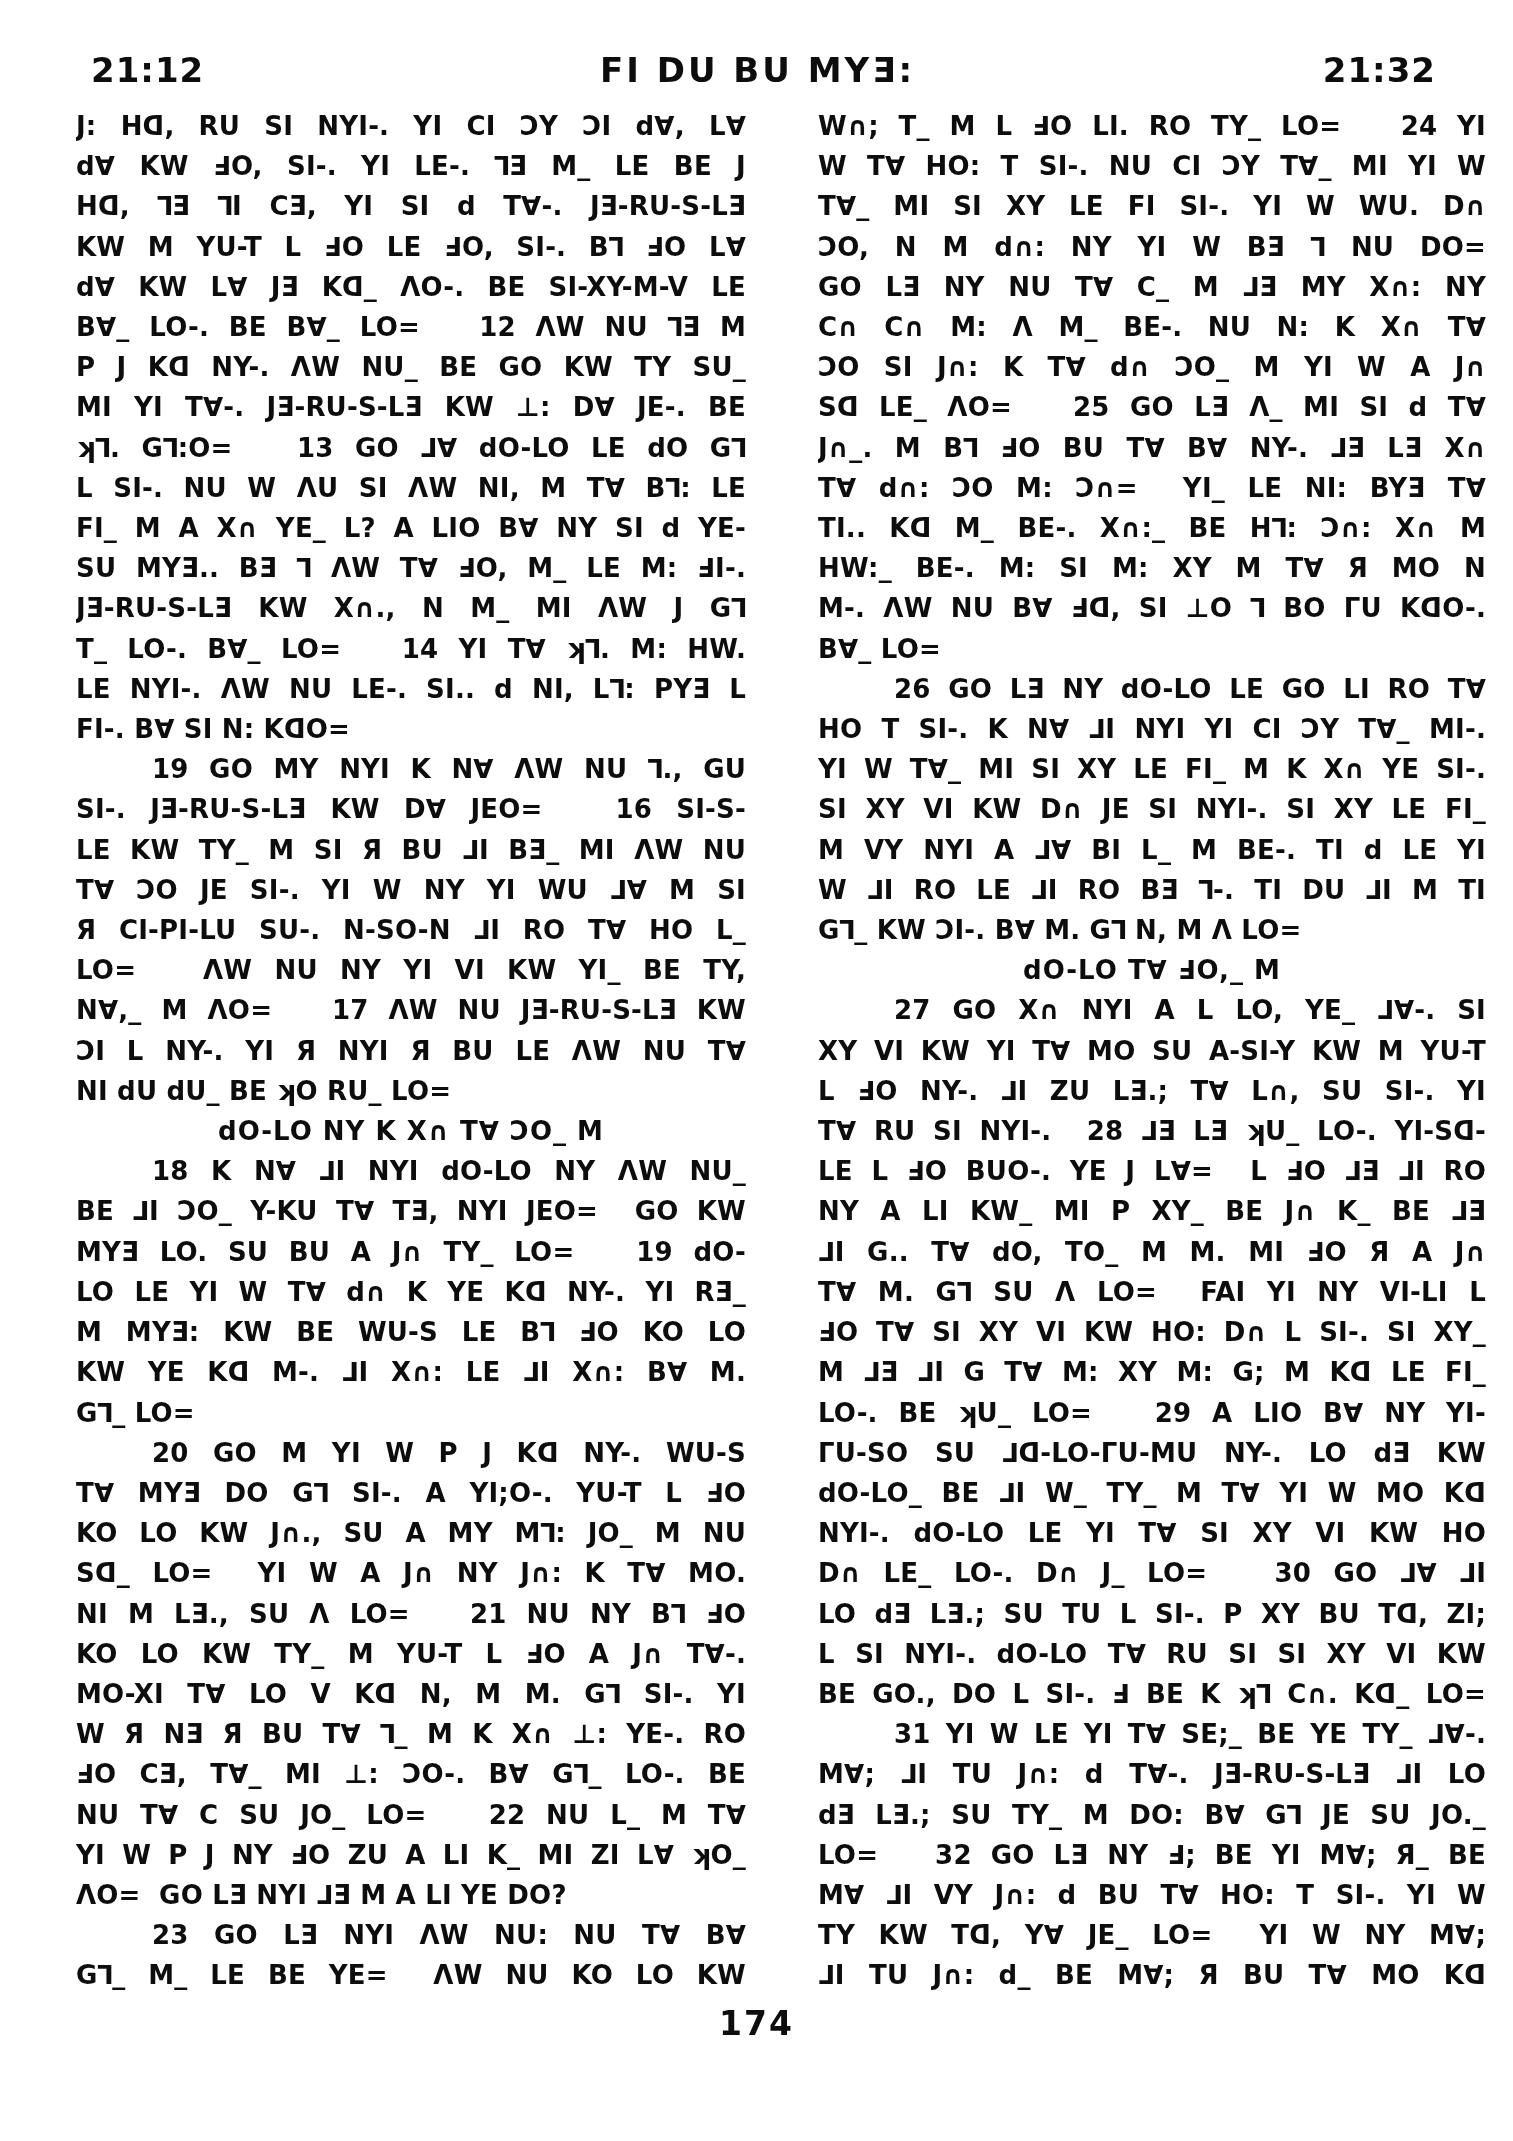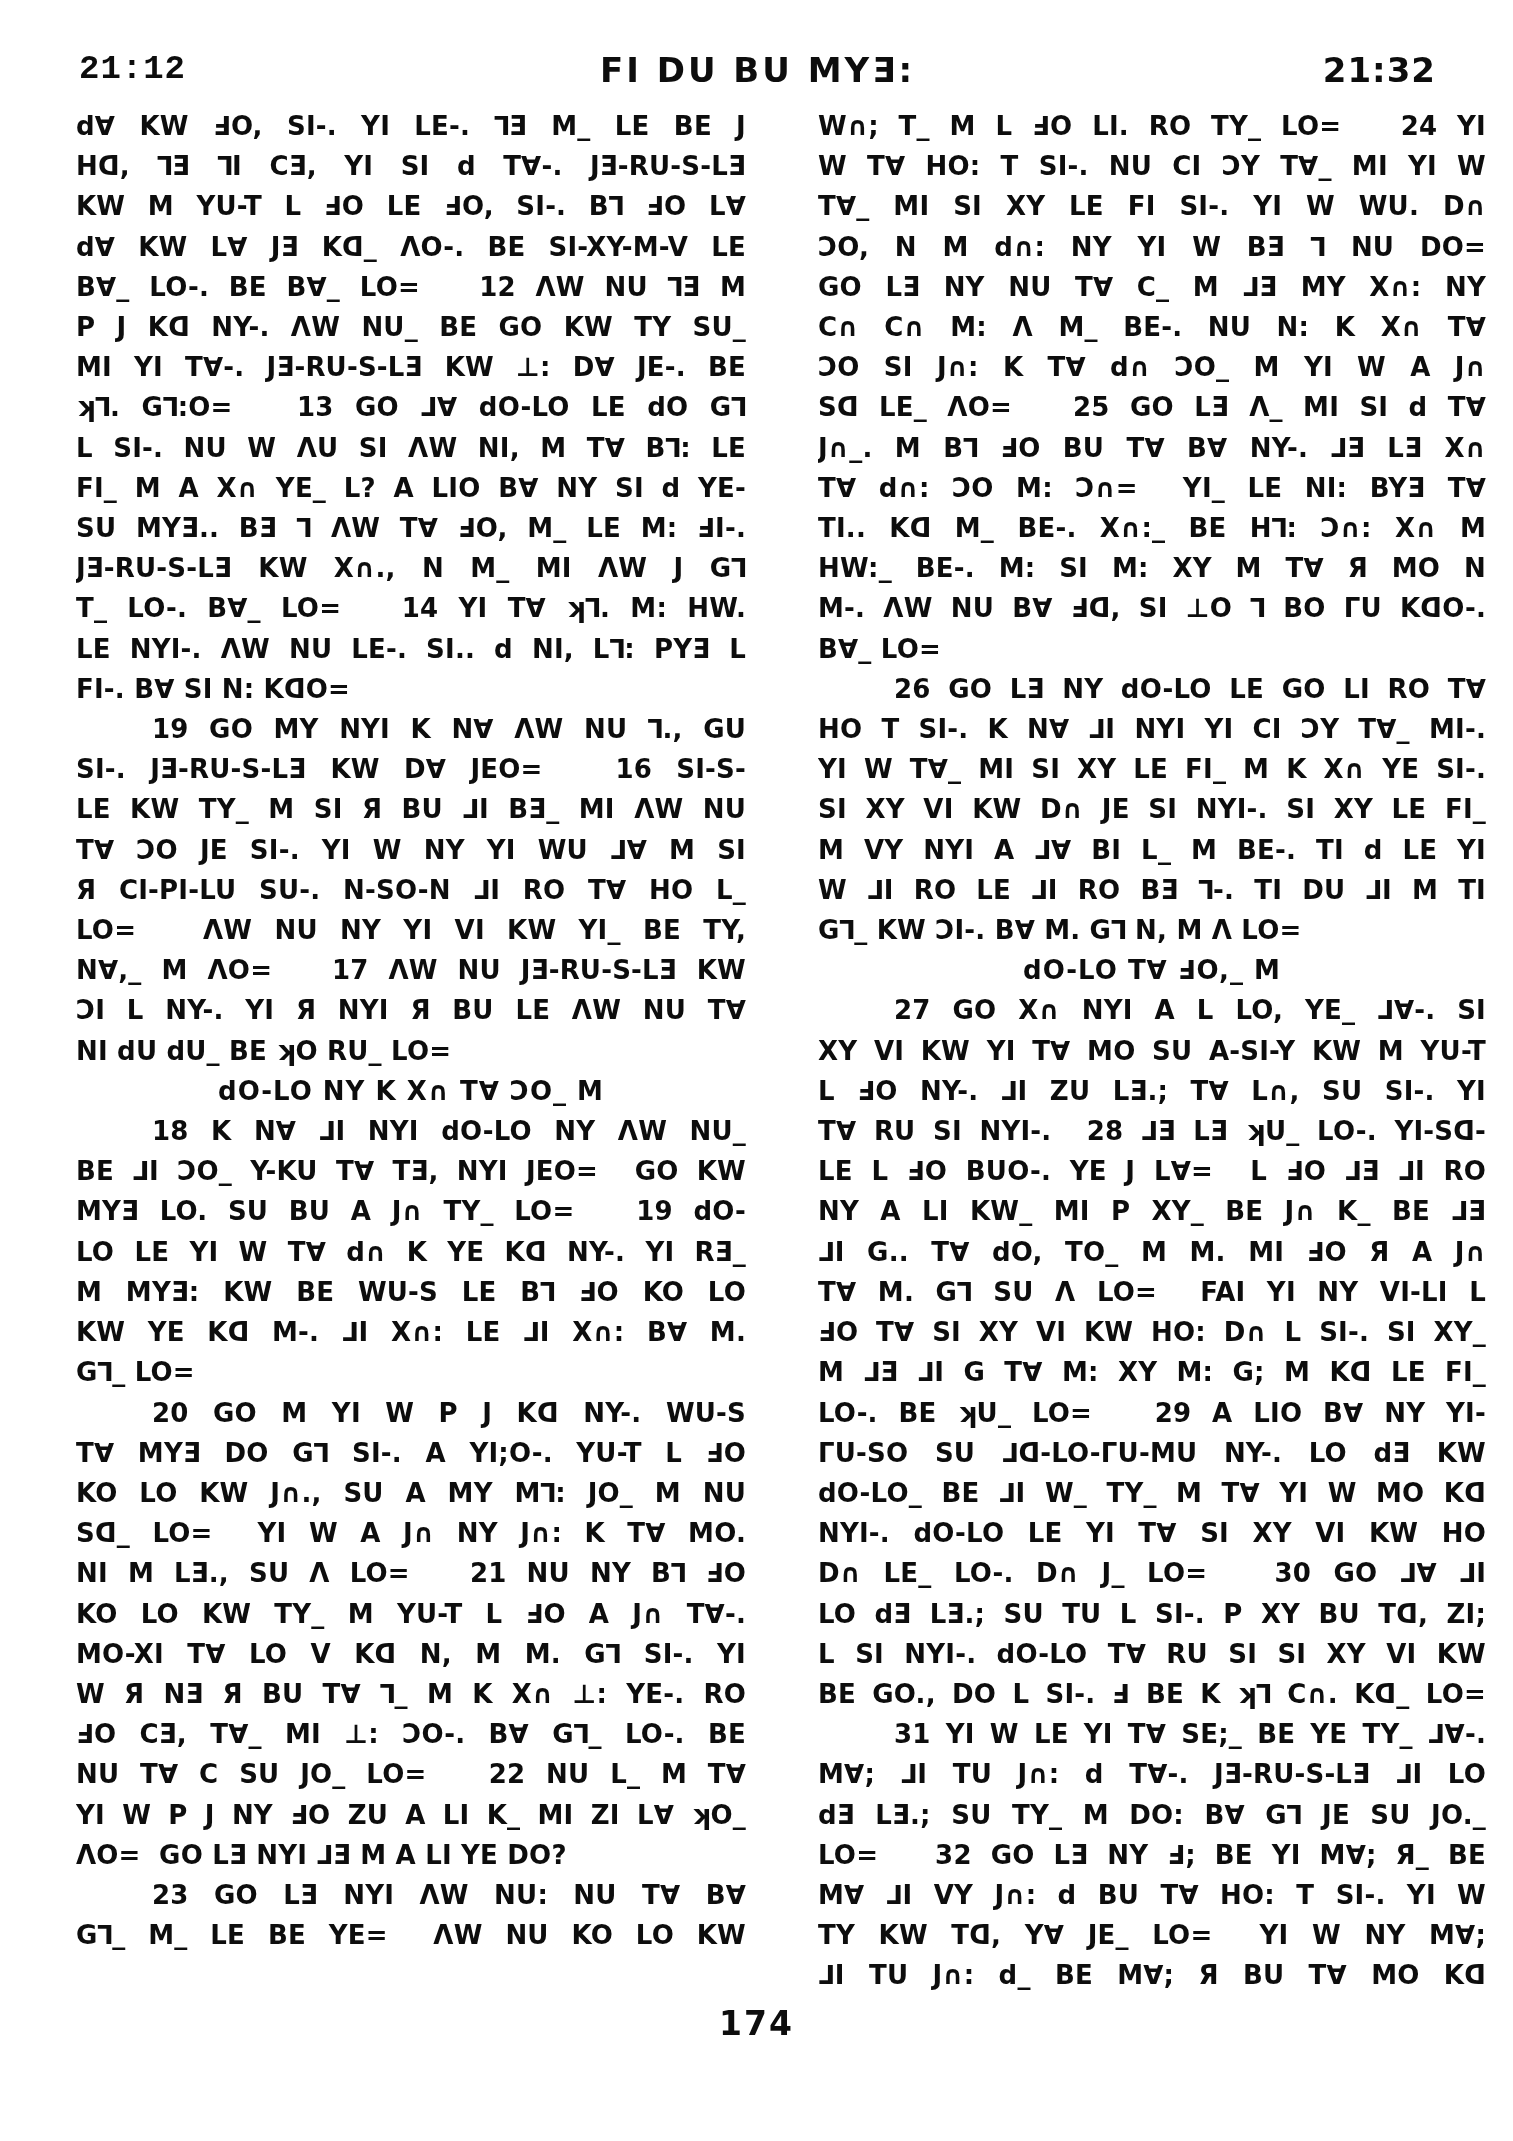--- a/index.html
+++ b/index.html
@@ -4,21 +4,21 @@
 <style>
   html,body { margin:0; padding:0; }
   body {
     width:1513px; height:2141px; position:relative;
     background:#ffffff; color:#0d0d0d;
     font-family:"DejaVu Sans","Liberation Sans",sans-serif;
     font-weight:700;
     -webkit-font-smoothing:antialiased;
   }
   .header { position:absolute; top:50px; left:75px; width:1365px; height:44px; font-size:34px; letter-spacing:1px; }
-  .header .h-left  { position:absolute; left:4px; top:0;font-family:Liberation Mono, monospace; }
+  .header .h-left  { position:absolute; left:16px; top:0; }
   .header .h-center{ position:absolute; left:0; right:0; top:0; text-align:center; letter-spacing:3px; }
   .header .h-right { position:absolute; right:4px; top:0; }
   .col {
     position:absolute; top:106px; font-size:26px; line-height:40.2px;
     letter-spacing:0.2px;
   }
   .col-left  { left:76px;  width:670px; }
   .col-right { left:790px; width:668px;margin-left:28px; }
   .line {
     white-space:pre-wrap;
@@ -38,20 +38,21 @@
 </head>
 <body>
 
 <div class="header">
   <span class="h-left">21:12</span>
   <span class="h-center">FI DU BU MYƎ:</span>
   <span class="h-right">21:32</span>
 </div>
 
 <div class="col col-left">
+    <div class="line">J: Hᗡ, RU SI NYI-. YI CI ƆY ƆI d∀, L∀</div>
     <div class="line">d∀ KW ℲO, SI-. YI LE-. ⅂Ǝ M_ LE BE J</div>
     <div class="line">Hᗡ, ⅂Ǝ ⅂I CƎ, YI SI d T∀-. JƎ-RU-S-LƎ</div>
     <div class="line">KW M YU-T L ℲO LE ℲO, SI-. B⅂ ℲO L∀</div>
     <div class="line">d∀ KW L∀ JƎ Kᗡ_ ΛO-. BE SI-XY-M-V LE</div>
     <div class="line">B∀_ LO-. BE B∀_ LO=   12 ΛW NU ⅂Ǝ M</div>
     <div class="line">P J Kᗡ NY-. ΛW NU_ BE GO KW TY SU_</div>
     <div class="line">MI YI T∀-. JƎ-RU-S-LƎ KW ⊥: D∀ JE-. BE</div>
     <div class="line">ʞ⅂. G⅂:O=   13 GO ⅃∀ dO-LO LE dO G⅂</div>
     <div class="line">L SI-. NU W ΛU SI ΛW NI, M T∀ B⅂: LE</div>
     <div class="line">FI_ M A X∩ YE_ L? A LIO B∀ NY SI d YE-</div>

